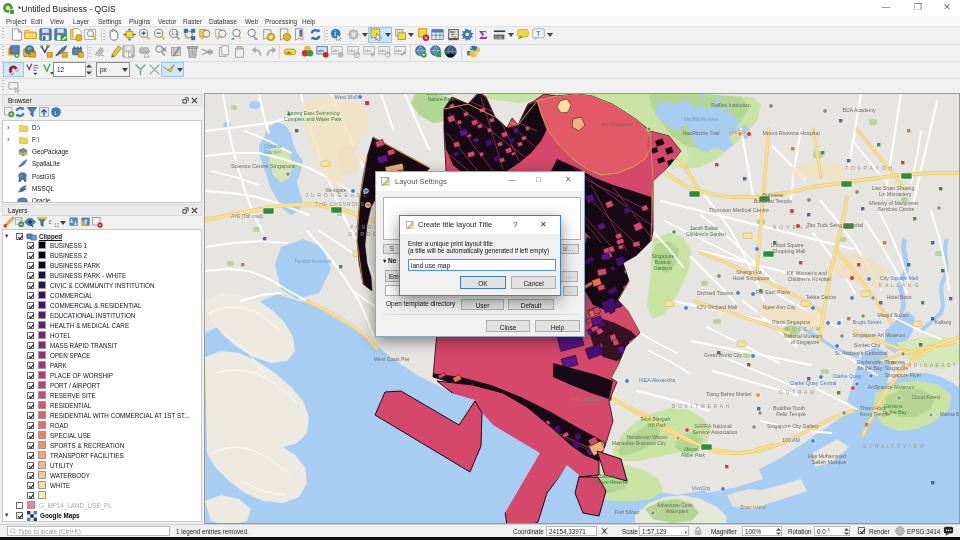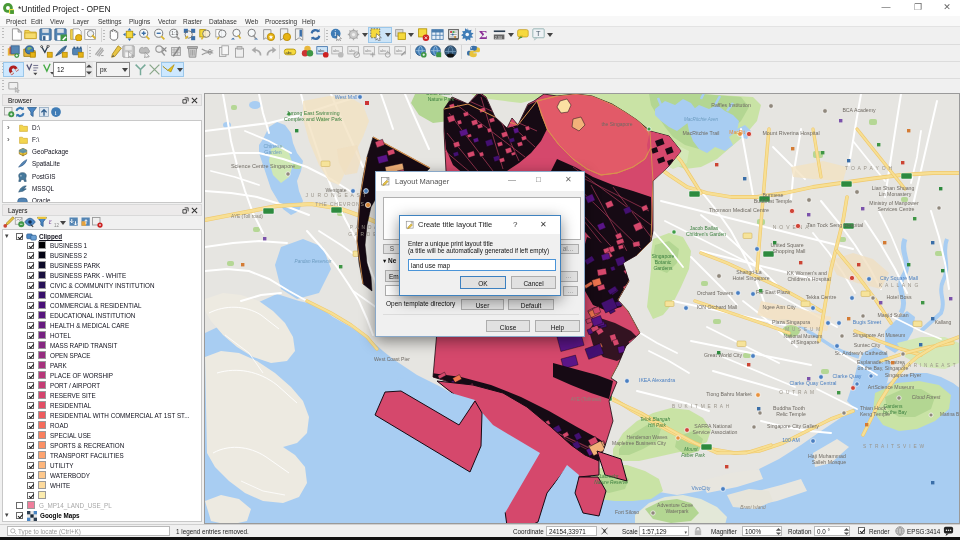--- a/index.html
+++ b/index.html
@@ -42,21 +42,21 @@
 </head>
 <body>
 <div id="app">
   <div id="titlebar">
     <svg class="abs" style="left:2px;top:2px" width="13" height="13" viewBox="0 0 24 24">
       <circle cx="11" cy="11" r="9" fill="#489937"></circle>
       <circle cx="11" cy="11" r="3.6" fill="#fff"></circle>
       <rect x="13" y="13" width="9" height="9" fill="#f0e64a" transform="rotate(0)"></rect>
       <rect x="15" y="15" width="7" height="7" fill="#489937"></rect>
     </svg>
-    <span id="titletext">*Untitled Project - OPEN</span>
+    <span id="titletext">*Untitled Business - QGIS</span>
     <span class="winbtn" style="left:871px">—</span>
     <span class="winbtn" style="left:903px">❐</span>
     <span class="winbtn" style="left:932px">✕</span>
   </div>
   <div id="menubar">
     <span style="left:6px">Project</span>
       <span style="left:31px">Edit</span>
       <span style="left:50px">View</span>
       <span style="left:73px">Layer</span>
       <span style="left:98px">Settings</span>
@@ -1302,21 +1302,21 @@
 <rect x="36" y="169" width="3.4" height="3.4" fill="#d47b33"></rect>
 <rect x="726" y="387" width="3.4" height="3.4" fill="#3a6ea8"></rect>
 </svg></div>
   <div class="dlg" id="dlg1" style="left:375px;top:171px;width:210px;height:166px;border:1px solid #89a8c8">
     <div style="position:absolute;left:0;top:0;width:100%;height:19px;background:#fff"></div>
     <svg style="position:absolute;left:4px;top:4px" width="11" height="11" viewBox="0 0 16 16">
         <rect x="2" y="2" width="11" height="11" fill="#fff" stroke="#888"></rect>
         <path d="M10 2l3 3h-3z" fill="#ccc" stroke="#888" stroke-width="0.6"></path>
         <path d="M5 11l5-5 2 2-5 5-3 1z" fill="#e8c545" stroke="#8a6a1c" stroke-width="0.6"></path>
       </svg>
-    <span style="position:absolute;left:19px;top:5px;font-size:7.5px;color:#555">Layout Manager</span>
+    <span style="position:absolute;left:19px;top:5px;font-size:7.5px;color:#555">Layout Settings</span>
     <span style="position:absolute;left:132px;top:3px;font-size:8px;color:#666">—</span>
     <span style="position:absolute;left:160px;top:3px;font-size:8px;color:#666">□</span>
     <span style="position:absolute;left:189px;top:3px;font-size:8px;color:#666">✕</span>
     <div style="position:absolute;left:7px;top:25px;width:198px;height:43px;background:#fff;border:1px solid #b0b0b0"></div>
     <div class="btn" style="left:181px;top:72px;width:22px;height:10px;color:#888">al...</div>
     <div class="btn" style="left:7px;top:72px;width:18px;height:10px;color:#555">S</div>
     <span style="position:absolute;left:7px;top:85px;font-size:6.5px;color:#111">▾ <b>Ne</b></span>
     <div class="btn" style="left:9px;top:98px;width:22px;height:12px;text-align:left;padding:2px 0 0 3px">Emp</div>
     <div class="btn" style="left:183px;top:99px;width:19px;height:11px;color:#999">...</div>
     <div style="position:absolute;left:9px;top:113px;width:170px;height:11px;background:#fff;border:1px solid #adadad"></div>

